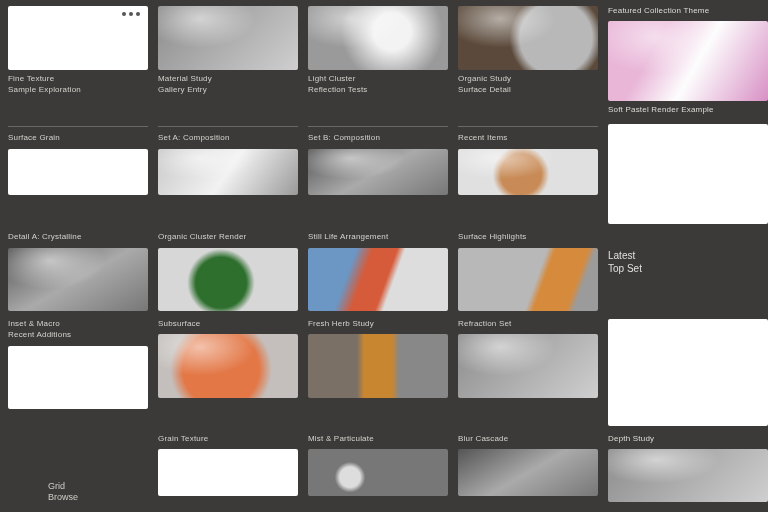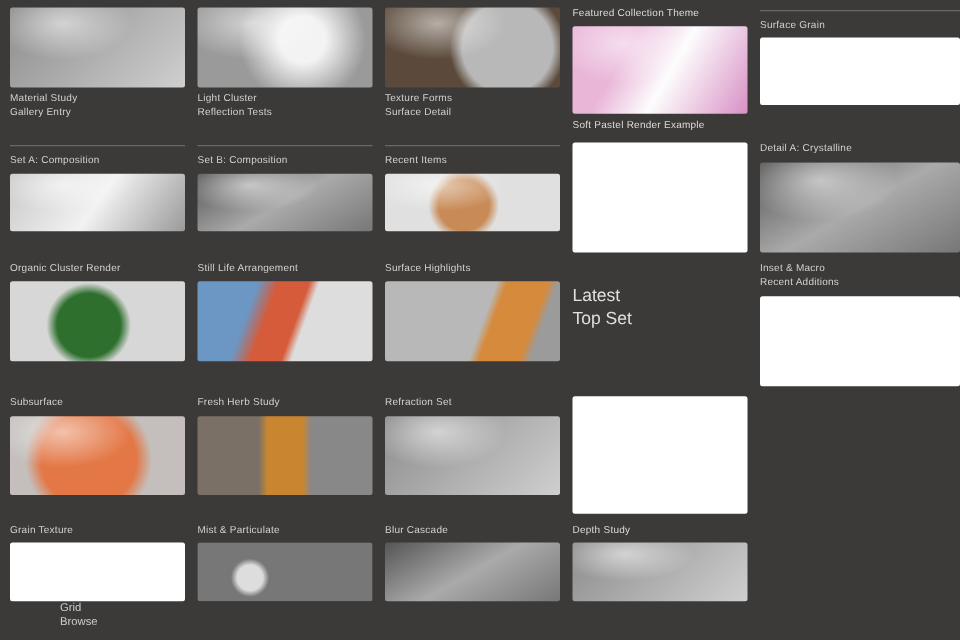--- a/index.html
+++ b/index.html
@@ -47,28 +47,41 @@
     width:4px;height:4px;border-radius:50%;background:#555;
   }
   .thumb .hl { position:absolute; inset:0;
     background:radial-gradient(ellipse at 30% 20%, rgba(255,255,255,.55), transparent 40%); }
   .labels { display:flex; flex-direction:column; gap:2px; margin-bottom:6px; }
   .labels span { color:#d4d1cd; letter-spacing:.2px; line-height:1.15; }
   .sep { height:1px; background:#6a6864; margin:2px 0 6px 0; }
   .sidecol .labels span { color:#dedbd7; }
   .foot { position:absolute; bottom:8px; left:48px; color:#cfccc8; font-size:9px; line-height:1.3;}
   .sideblk { display:flex;flex-direction:column;gap:2px;margin-top:18px;}
-  .sideblk .lab{font-size:14px;color:#e2e0dc;}
+  .sideblk .lab{font-size:10px;color:#e2e0dc;}
 </style>
 </head>
 <body>
 
 <div class="grid">
 
   <div class="cell">
+    <div class="thumb blank">
+      <div class="dots">
+          <span></span>
+          <span></span>
+          <span></span>
+        </div>
+    </div>
+    <div class="labels">
+      <span>Fine Texture</span>
+      <span>Sample Exploration</span>
+    </div>
+  </div>
+  <div class="cell">
     <div class="thumb grey">
         <div class="hl"></div>
       </div>
     <div class="labels">
       <span>Material Study</span>
       <span>Gallery Entry</span>
     </div>
   </div>
   <div class="cell">
     <div class="thumb glass">
@@ -77,21 +90,21 @@
     <div class="labels">
       <span>Light Cluster</span>
       <span>Reflection Tests</span>
     </div>
   </div>
   <div class="cell">
     <div class="thumb rock">
         <div class="hl"></div>
       </div>
     <div class="labels">
-      <span>Texture Forms</span>
+      <span>Organic Study</span>
       <span>Surface Detail</span>
     </div>
   </div>
   <div class="cell sidecol">
     <div class="labels">
         <span>Featured Collection Theme</span>
       </div>
     <div class="thumb pink" style="aspect-ratio:2/1">
         <div class="hl"></div>
       </div>

